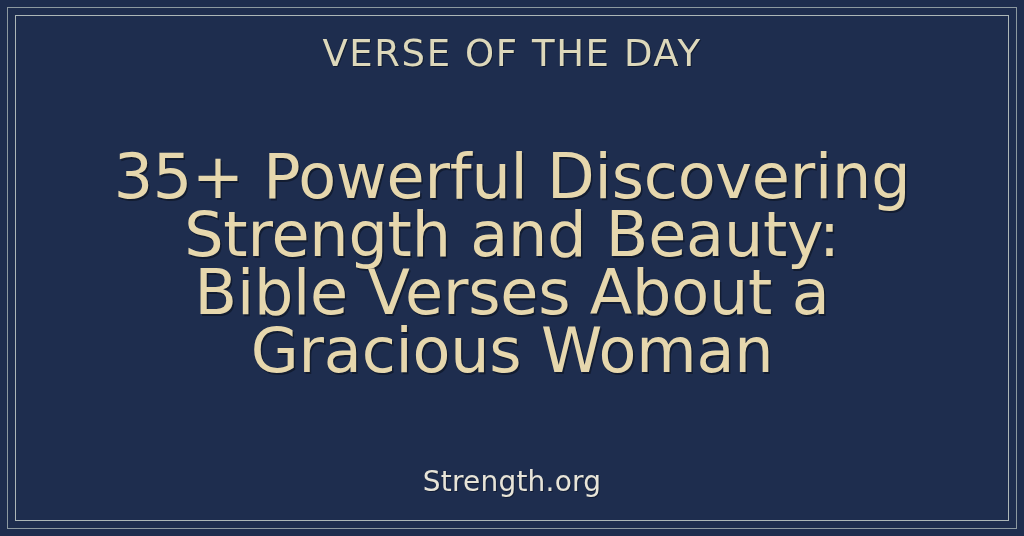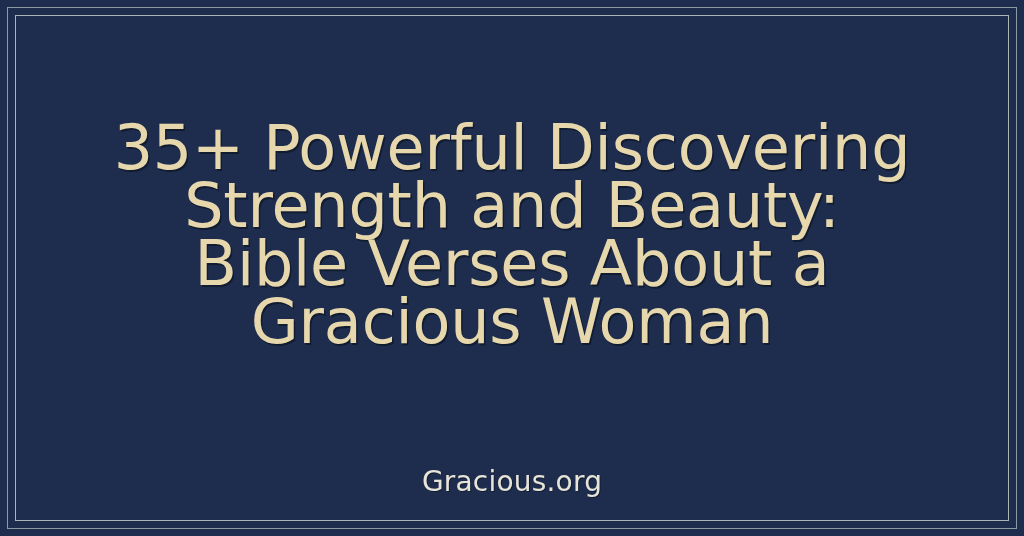--- a/index.html
+++ b/index.html
@@ -114,21 +114,22 @@
 </head>
 <body>
 
 <div class="card">
 
   <div class="frame-outer"></div>
   <div class="frame-inner"></div>
 
   <div class="content">
 
+    <div class="eyebrow">VERSE OF THE DAY</div>
 
     <div class="title-wrap">
       <h1 class="title">35+ Powerful Discovering Strength and Beauty: Bible Verses About a Gracious Woman</h1>
     </div>
 
-    <div class="footer">Gracious.org</div>
+    <div class="footer">Strength.org</div>
 
   </div>
 </div>
 
 </body></html>

